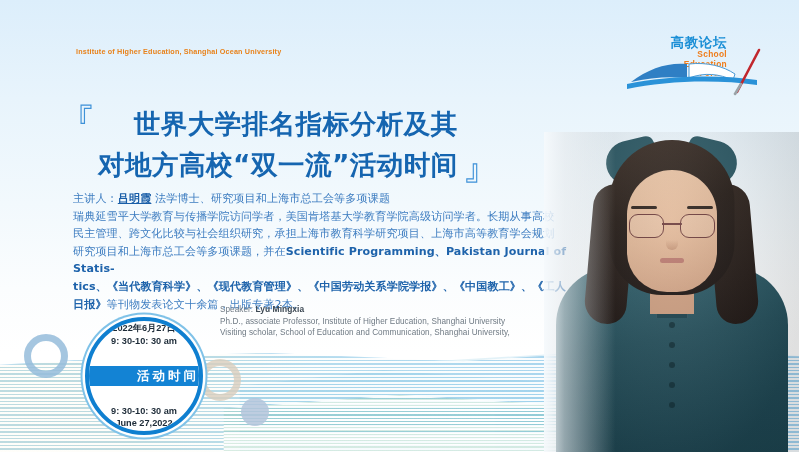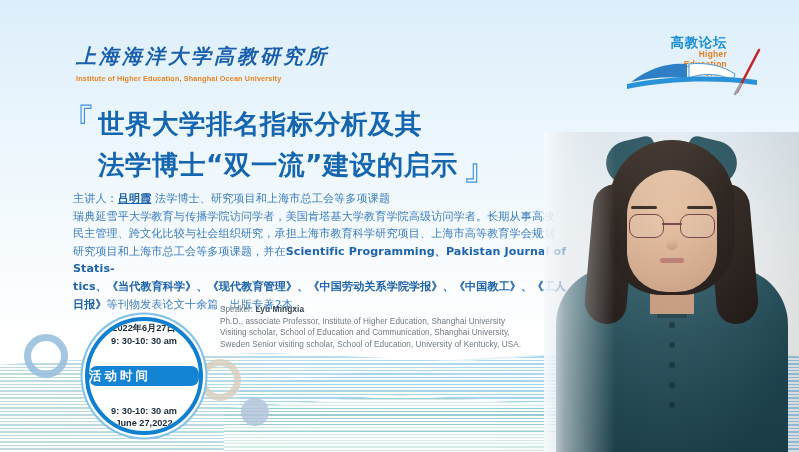--- a/index.html
+++ b/index.html
@@ -81,21 +81,21 @@
   .forum-art{position:absolute;left:0;top:14px;width:150px;height:48px;}
 
   
   .title-wrap{position:absolute;left:56px;top:103px;width:520px;}
   .title-row{display:flex;align-items:flex-start;}
   .bracket{
     font-family:"DejaVu Sans","Liberation Sans",sans-serif;
     font-size:40px;line-height:40px;color:#3f92d8;font-weight:400;
   }
   .bracket-close{margin-left:2px;align-self:flex-end;}
-  .title-lines{margin:0 2px;}
+  .title-lines{margin:0 2px;text-align:right;}
   .title-line{
     font-family:"DejaVu Sans","Liberation Sans",sans-serif;
     font-weight:bold;font-size:26.5px;line-height:41px;letter-spacing:.5px;
     color:#1565b0;white-space:nowrap;
   }
 
   
   .bio-cn{
     position:absolute;left:73px;top:190px;width:500px;
     font-family:"DejaVu Sans","Liberation Sans",sans-serif;
@@ -118,25 +118,24 @@
     box-shadow:0 0 0 2.5px #ffffff,0 0 0 4.5px #7fc2e8;
     display:flex;flex-direction:column;align-items:center;justify-content:center;
     overflow:hidden;
     gap:16px;
   }
   .badge-top{
     text-align:center;font-size:9.2px;line-height:12.4px;color:#1d2b38;font-weight:bold;
     padding:0 4px;
   }
   .badge-mid{
-    width:100%;background:#1383d4;color:#fff;text-align:left;
+    width:100%;background:#1383d4;color:#fff;text-align:right;
     font-family:"DejaVu Sans","Liberation Sans",sans-serif;
     font-weight:bold;font-size:12.5px;line-height:20px;letter-spacing:3px;
     margin:3px 0;
-    border-radius:8px;
   }
   .badge-bot{
     text-align:center;font-size:9.2px;line-height:12.4px;color:#1d2b38;font-weight:bold;
     padding:0 4px;
   }
 
   
   .portrait{
     position:absolute;right:0;bottom:0;width:255px;height:320px;overflow:hidden;
   }
@@ -229,65 +228,63 @@
   <div class="wave wave-band-1"></div>
   <div class="wave wave-band-3"></div>
   <div class="wave wave-band-2"></div>
   <div class="wave wave-lines"></div>
   <div class="wave wave-lines-2"></div>
   <div class="ring ring-left"></div>
   <div class="ring ring-right"></div>
   <div class="dot-blob"></div>
 
   <div class="uni-logo">
-    <div class="uni-cn">上海海洋大学高教研究所</div>
     <div class="uni-en">Institute of Higher Education, Shanghai Ocean University</div>
   </div>
 
   <div class="forum-logo">
     <div class="forum-cn">高教论坛</div>
     <div class="forum-en">
-      <div>Higher</div>
+      <div>School</div>
       <div>Education</div>
       <div>Forum</div>
     </div>
     <svg class="forum-art" viewBox="0 0 150 48">
       <path d="M6 34 C24 20, 44 14, 62 16 L62 30 C44 28, 24 30, 6 34 Z" fill="#2f7fc4"></path>
       <path d="M64 16 C82 14, 98 18, 110 26 L108 32 C94 26, 80 24, 64 30 Z" fill="#ffffff" stroke="#4a9ad6" stroke-width="1"></path>
       <path d="M2 36 C40 28, 90 26, 132 32 L132 37 C90 31, 40 33, 2 41 Z" fill="#2a92d8"></path>
       <line x1="134" y1="2" x2="112" y2="44" stroke="#c1272d" stroke-width="2.6" stroke-linecap="round"></line>
       <line x1="116" y1="36" x2="110" y2="46" stroke="#9aa3a8" stroke-width="2.6" stroke-linecap="round"></line>
     </svg>
   </div>
 
   <div class="title-wrap">
     <div class="title-row">
       <span class="bracket">『</span>
       <span class="title-lines">
         <div class="title-line">世界大学排名指标分析及其</div>
-        <div class="title-line">法学博士“双一流”建设的启示</div>
+        <div class="title-line">对地方高校“双一流”活动时间</div>
       </span>
       <span class="bracket bracket-close">』</span>
     </div>
   </div>
 
   <div class="bio-cn">
     <div><span>主讲人：</span><span class="nm">吕明霞</span><span> 法学博士、研究项目和上海市总工会等多项课题</span></div>
     <div>瑞典延雪平大学教育与传播学院访问学者，美国肯塔基大学教育学院高级访问学者。长期从事高校</div>
     <div>民主管理、跨文化比较与社会组织研究，承担上海市教育科学研究项目、上海市高等教育学会规划</div>
     <div><span>研究项目和上海市总工会等多项课题，并在</span><span class="jr">Scientific Programming、Pakistan Journal of Statis-</span></div>
     <div class="jr">tics、《当代教育科学》、《现代教育管理》、《中国劳动关系学院学报》、《中国教工》、《工人</div>
     <div><span class="jr">日报》</span><span>等刊物发表论文十余篇，出版专著2本。</span></div>
   </div>
 
   <div class="bio-en">
     <div><span>Speaker:</span> <span class="nm">Lyu Mingxia</span></div>
     <div>Ph.D., associate Professor, Institute of Higher Education, Shanghai University</div>
     <div>Visiting scholar, School of Education and Communication, Shanghai University,</div>
-    <div>Sweden Senior visiting scholar, School of Education, University of Kentucky, USA.</div>
   </div>
 
   <div class="badge">
     <div class="badge-top">
       <div>2022年6月27日</div>
       <div>9: 30-10: 30 am</div>
     </div>
     <div class="badge-mid">活动时间</div>
     <div class="badge-bot">
       <div>9: 30-10: 30 am</div>

